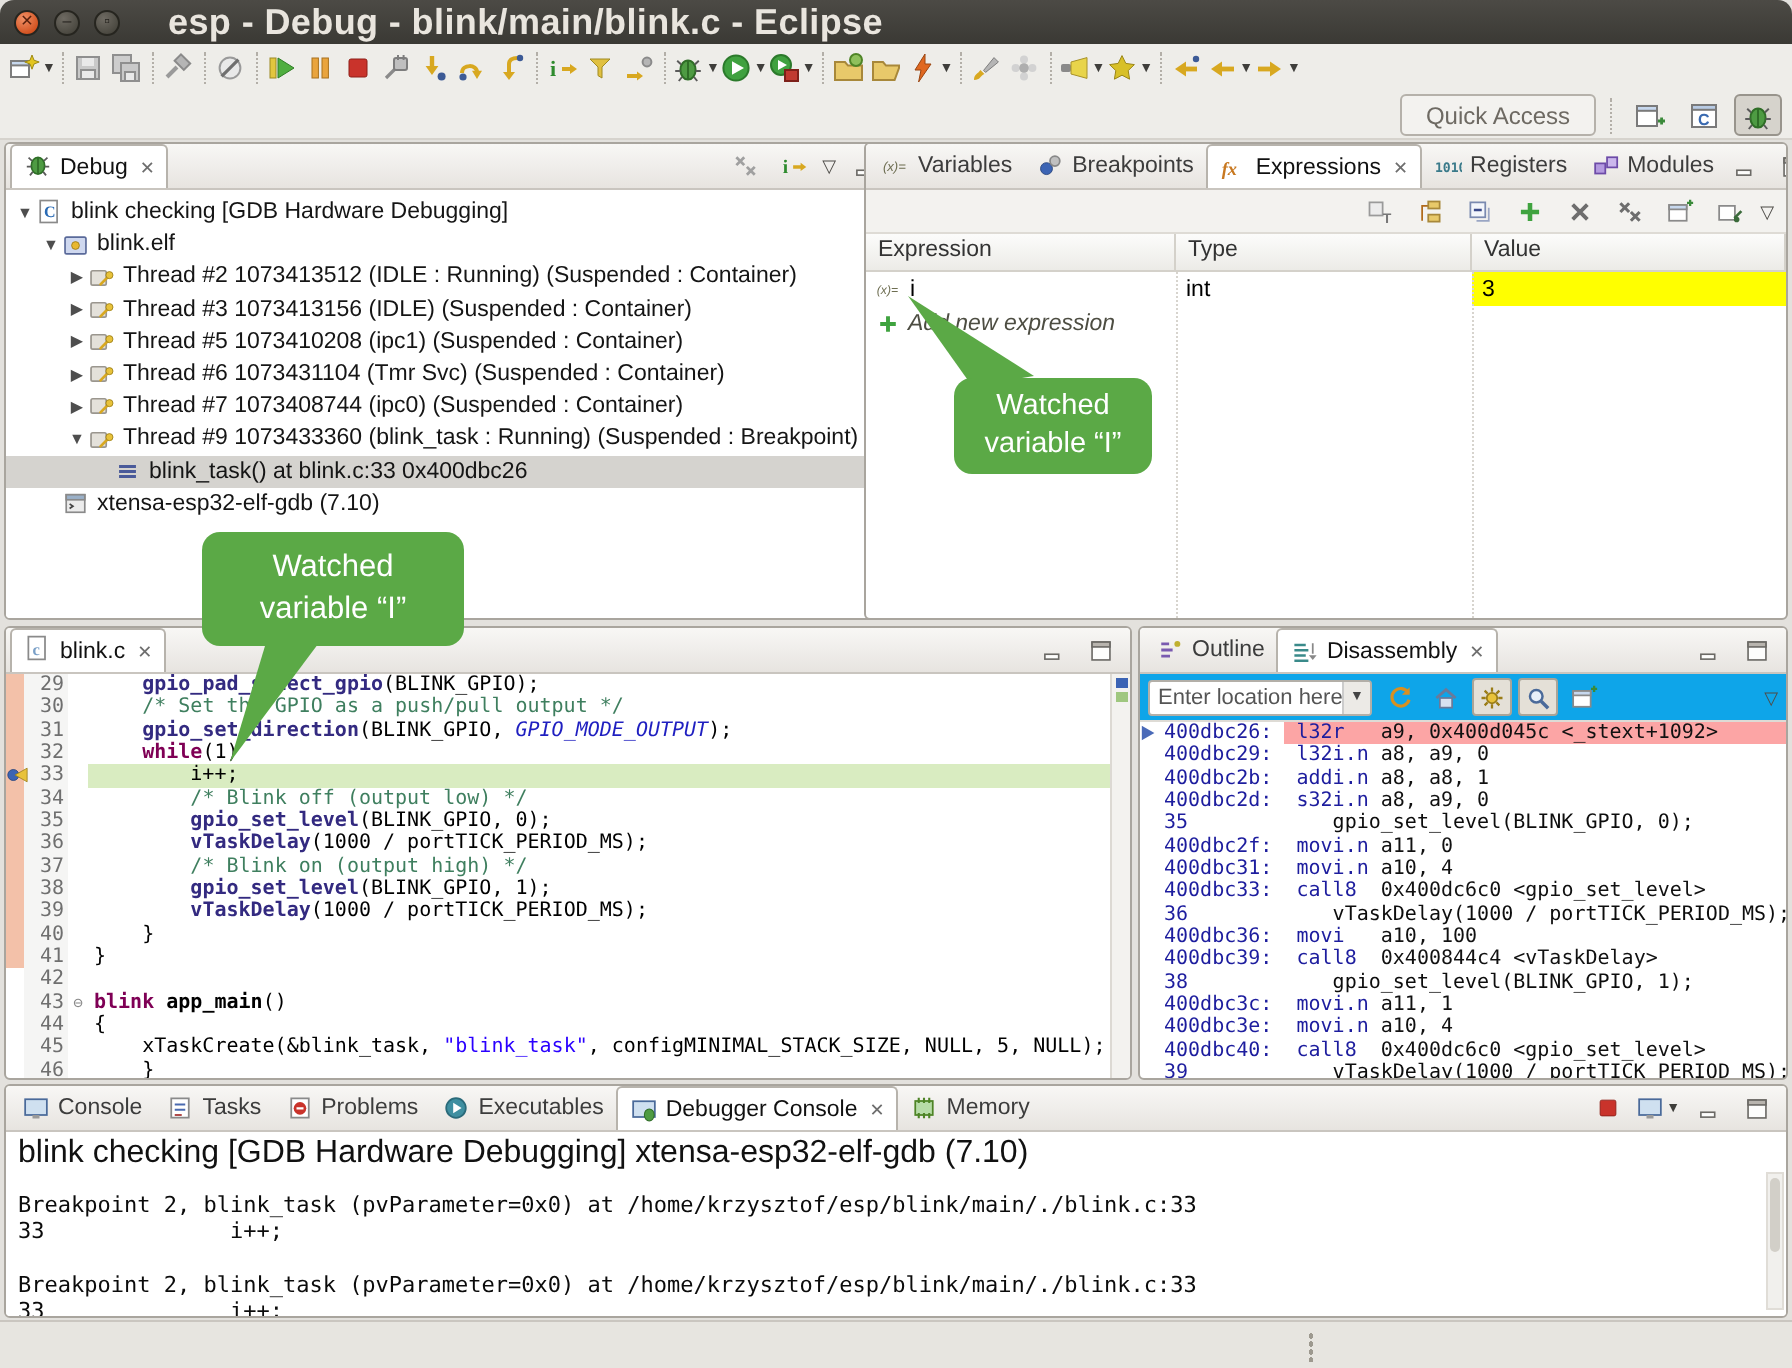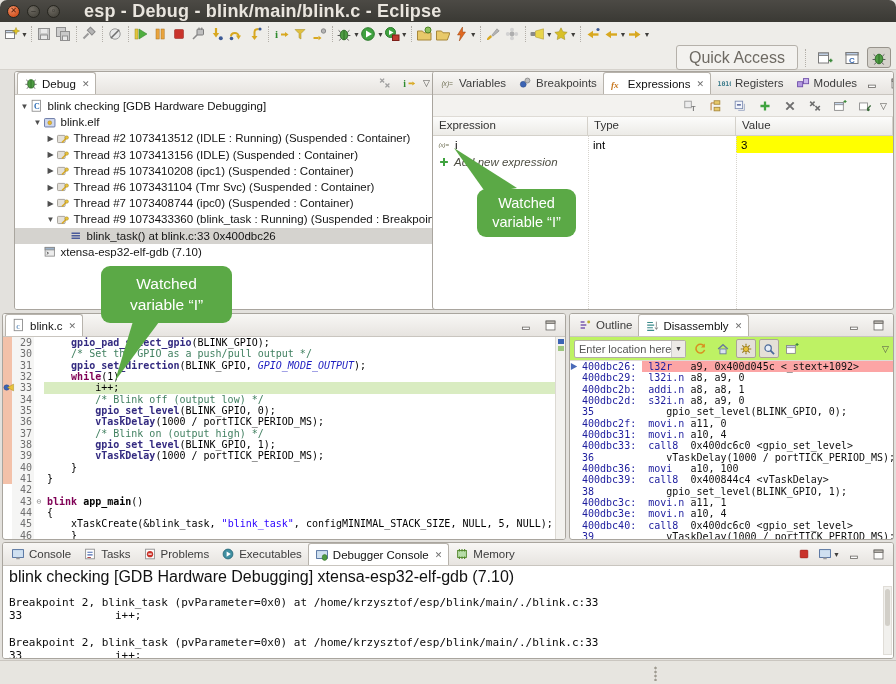--- a/index.html
+++ b/index.html
@@ -10,21 +10,21 @@
   .wbtn{width:13px;height:13px;border-radius:50%;margin-left:7px;display:flex;align-items:center;justify-content:center;font-size:8px;line-height:1;border:1px solid #26251f}
   .wbtn.close{background:radial-gradient(circle at 35% 30%,#f09066,#d2511f 75%);color:#58200c}
   .wbtn.gray{background:radial-gradient(circle at 35% 30%,#6e6a62,#4a4840 75%);color:#211f1b}
   .wtitle{color:#e9e5de;font-weight:bold;font-size:18px;margin-left:24px;letter-spacing:.2px}
   
   .toolbar{position:absolute;left:0;top:22px;right:0;height:24px;background:#eeede9;display:flex;align-items:center;padding-left:4px}
   .toolbar2{position:absolute;left:0;top:46px;right:0;height:24px;background:#eeede9;border-bottom:1px solid #d6d3cd;display:flex;align-items:center;justify-content:flex-end;padding-right:5px;gap:7px}
   .tbtn{height:20px;min-width:19px;display:flex;align-items:center;justify-content:center;border-radius:2px}
   .tsep{width:1px;height:16px;border-left:1px dotted #b3afa8;margin:0 3px}
   .dd{font-size:7px;color:#3f3e3b;margin-left:1px}
-  .quick-access{border:1px solid #b5b1aa;border-radius:3px;padding:2.5px 12px;font-size:16px;color:#6e6a63;background:#f3f2ef}
+  .quick-access{border:1px solid #b5b1aa;border-radius:3px;padding:2.5px 12px;font-size:12px;color:#6e6a63;background:#f3f2ef}
   .pbtn{width:24px;height:21px;display:flex;align-items:center;justify-content:center;border-radius:3px}
   .pbtn.pressed{background:#d6d3cc;border:1px solid #98948c}
   .psep{width:1px;height:18px;border-left:1px dotted #b3afa8}
   
   .panel{position:absolute;background:#fff;border:1px solid #a9a59e;border-radius:3px;display:flex;flex-direction:column;overflow:hidden}
   .tabstrip{height:23px;flex:none;background:linear-gradient(#f8f7f5,#e7e4e0);border-bottom:1px solid #c9c5bf;display:flex;align-items:flex-end;padding-left:2px}
   .tab{height:22px;display:flex;align-items:center;gap:4px;padding:0 6px;font-size:11.5px;color:#3c3c3c;white-space:nowrap}
   .tab.active{background:#fff;border:1px solid #b7b3ac;border-bottom:none;border-radius:3px 3px 0 0;color:#111}
   .tclose{font-size:9px;color:#6e6e6e;margin-left:2px}
   .hicons{margin-left:auto;display:flex;align-items:center;gap:5px;padding-right:5px;height:100%}
@@ -53,21 +53,21 @@
   .ednum{width:22px;flex:none;text-align:right;color:#6f6f6f;background:#f5f5f4;height:100%;line-height:11.33px;padding-right:2px}
   .edfold{width:10px;flex:none;color:#8a8a8a;font-size:8px;line-height:11.33px;text-align:center}
   .edcode{flex:1;white-space:pre;line-height:11.33px;height:100%;padding-left:3px}
   .edrow.cur .edcode{background:#d9ecc1}
   .tk-p{color:#000}.tk-k{color:#7f0055;font-weight:bold}.tk-c{color:#3f7f5f}
   .tk-s{color:#2a00ff}.tk-f{color:#332a80;font-weight:bold}.tk-m{color:#1f1fc0;font-style:italic}
   .tk-fb{color:#000;font-weight:bold}
   .edover{position:absolute;right:0;top:0;bottom:0;width:10px;background:#f3f2ef;border-left:1px solid #dcd9d3}
   .edover .mk{position:absolute;left:2px;width:6px;height:5px}
   
-  .dstoolbar{height:24px;flex:none;background:#bef264;border-bottom:1px solid #dedbd5;display:flex;align-items:center;gap:4px;padding:0 4px}
+  .dstoolbar{height:24px;flex:none;background:#0ea5e9;border-bottom:1px solid #dedbd5;display:flex;align-items:center;gap:4px;padding:0 4px}
   .combo{width:112px;height:18px;border:1px solid #b3afa8;background:#fff;border-radius:2px;display:flex;align-items:center;overflow:hidden}
   .combo .ctext{flex:1;font-size:11px;color:#555;padding-left:4px;white-space:nowrap;overflow:hidden}
   .combo .cdd{width:14px;border-left:1px solid #ccc;background:#eceae6;height:100%;display:flex;align-items:center;justify-content:center;font-size:7px;color:#444}
   .togg{width:20px;height:19px;display:flex;align-items:center;justify-content:center;border-radius:2px}
   .togg.pressed{background:#e4e0d7;border:1px solid #aaa497}
   .dsbody{flex:1;overflow:hidden;font-family:"DejaVu Sans Mono",monospace;font-size:10px}
   .dsrow{height:11.33px;display:flex;align-items:center;white-space:pre}
   .dsmark{width:12px;flex:none;display:flex;align-items:center}
   .dsaddr{color:#1d1d9e}
   .dsmn{color:#1d1d9e}
@@ -319,21 +319,21 @@
       <div class="pbtn pressed">
         <svg width="16" height="16" viewBox="0 0 16 16">
           <ellipse cx="8" cy="9" rx="3.8" ry="4.8" fill="#4e9b43" stroke="#2f6e27"></ellipse>
           <line x1="8" y1="4.5" x2="8" y2="13.5" stroke="#2f6e27"></line>
           <path d="M4.6 6.2L2.6 4.4M11.4 6.2l2-1.8M4.2 9.5H1.6M11.8 9.5h2.6M5 12.5l-1.6 2M11 12.5l1.6 2" stroke="#5a5a5a"></path>
         </svg>
       </div>
     </div>
 </div>
 
-<div class="panel" id="debug-panel" style="left:14px;top:71px;width:470px;height:239px">
+<div class="panel" id="debug-panel" style="left:2px;top:71px;width:470px;height:239px">
   <div class="tabstrip">
     <div class="tab active">
       <span id="debug-tab-icon"><svg width="14" height="14" viewBox="0 0 16 16">
             <ellipse cx="8" cy="9" rx="3.8" ry="4.8" fill="#4e9b43" stroke="#2f6e27"></ellipse>
             <line x1="8" y1="4.5" x2="8" y2="13.5" stroke="#2f6e27"></line>
             <path d="M4.6 6.2L2.6 4.4M11.4 6.2l2-1.8M4.2 9.5H1.6M11.8 9.5h2.6M5 12.5l-1.6 2M11 12.5l1.6 2" stroke="#5a5a5a"></path>
           </svg></span>
       <span>Debug</span>
       <span class="tclose">✕</span>
     </div>

